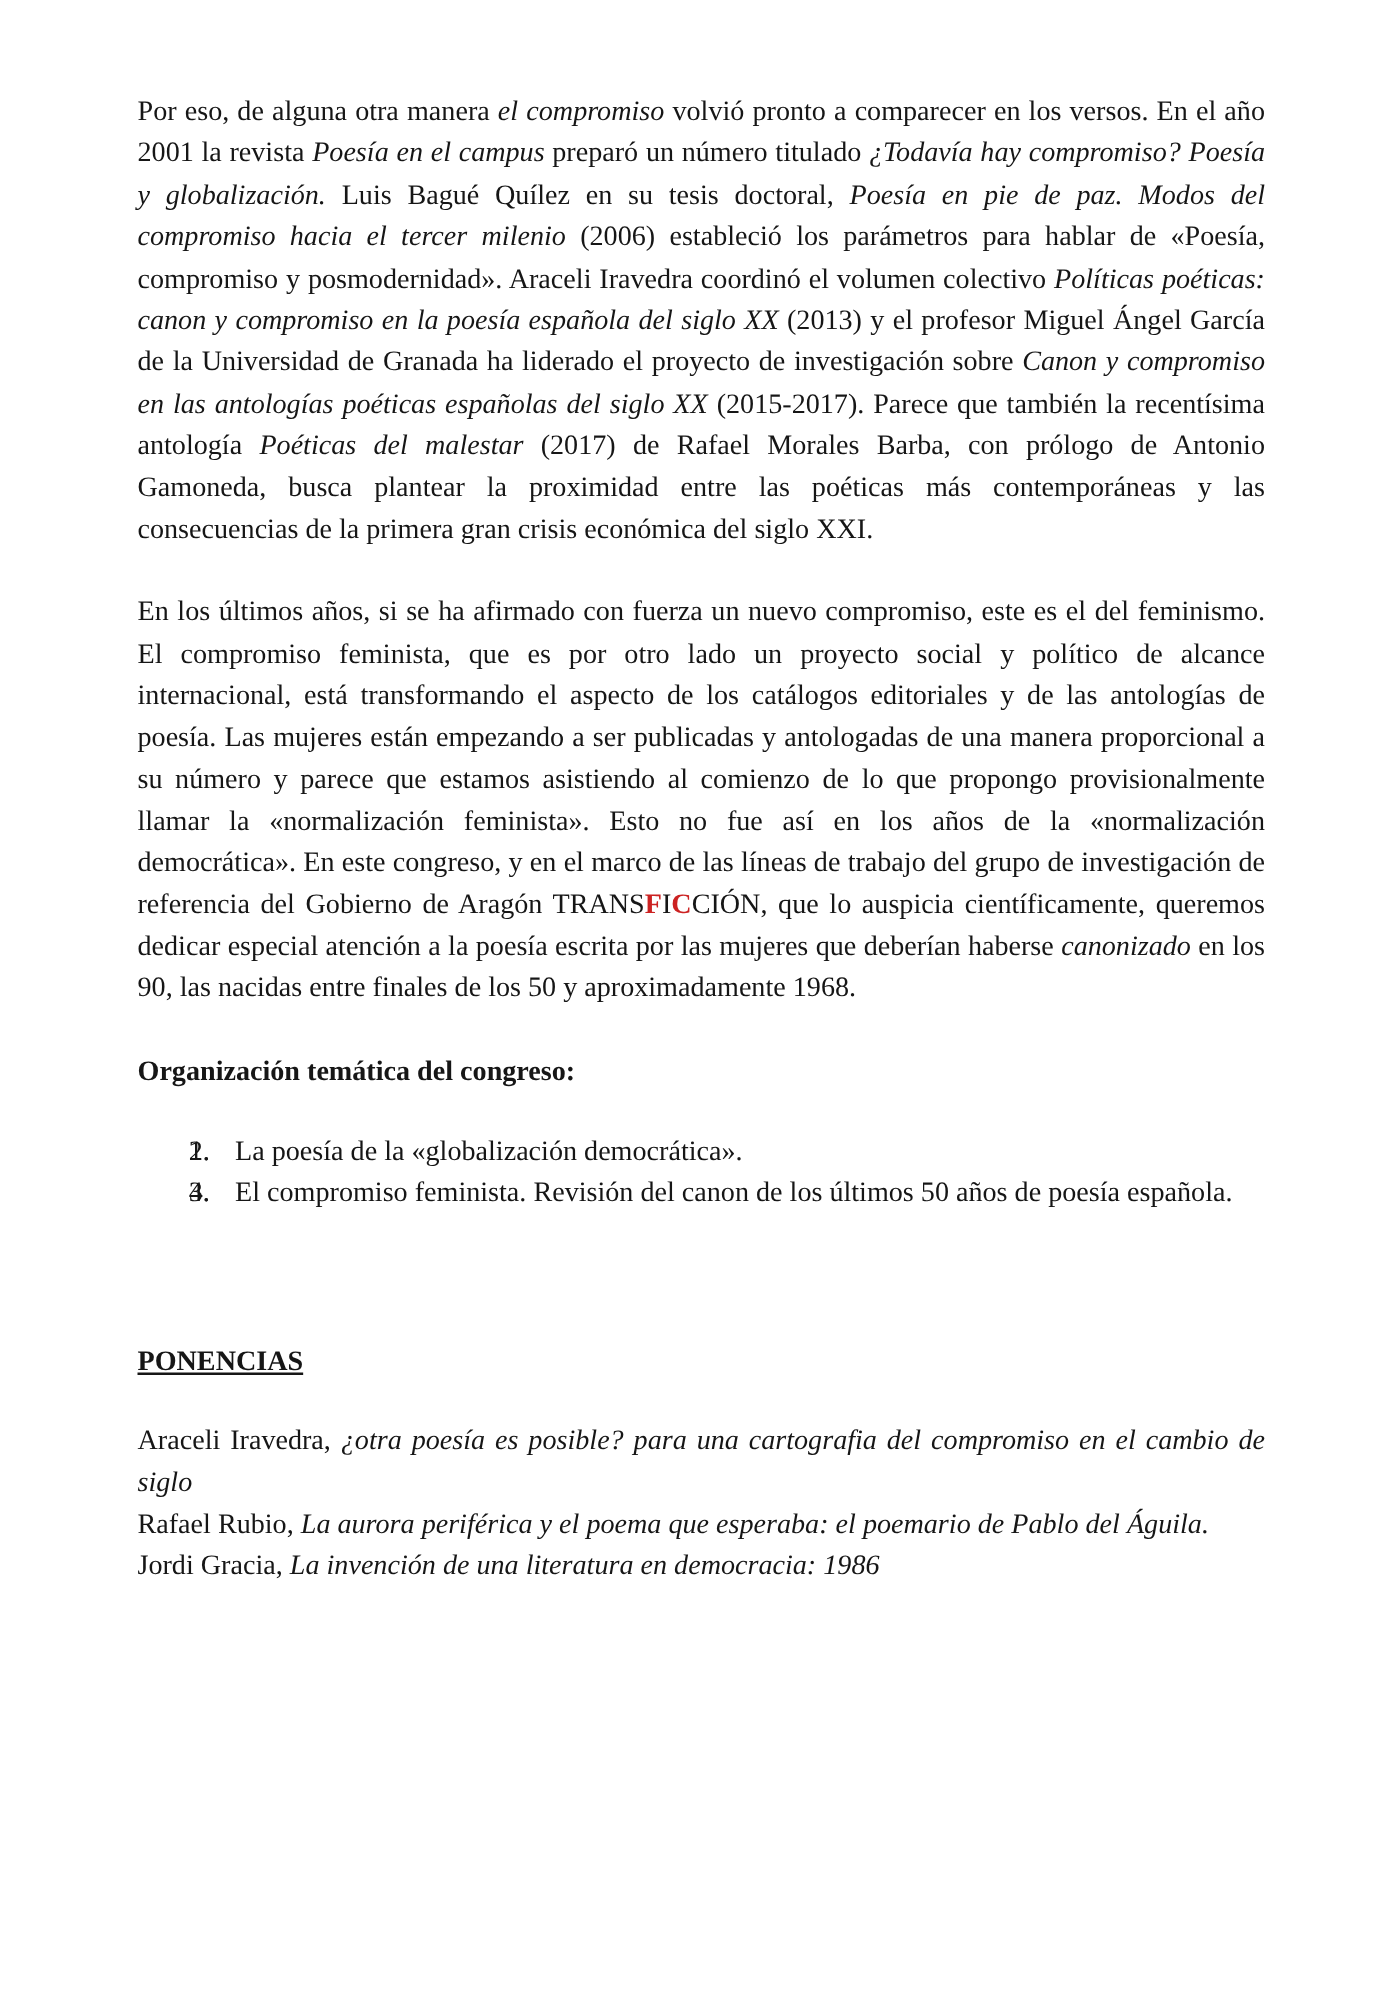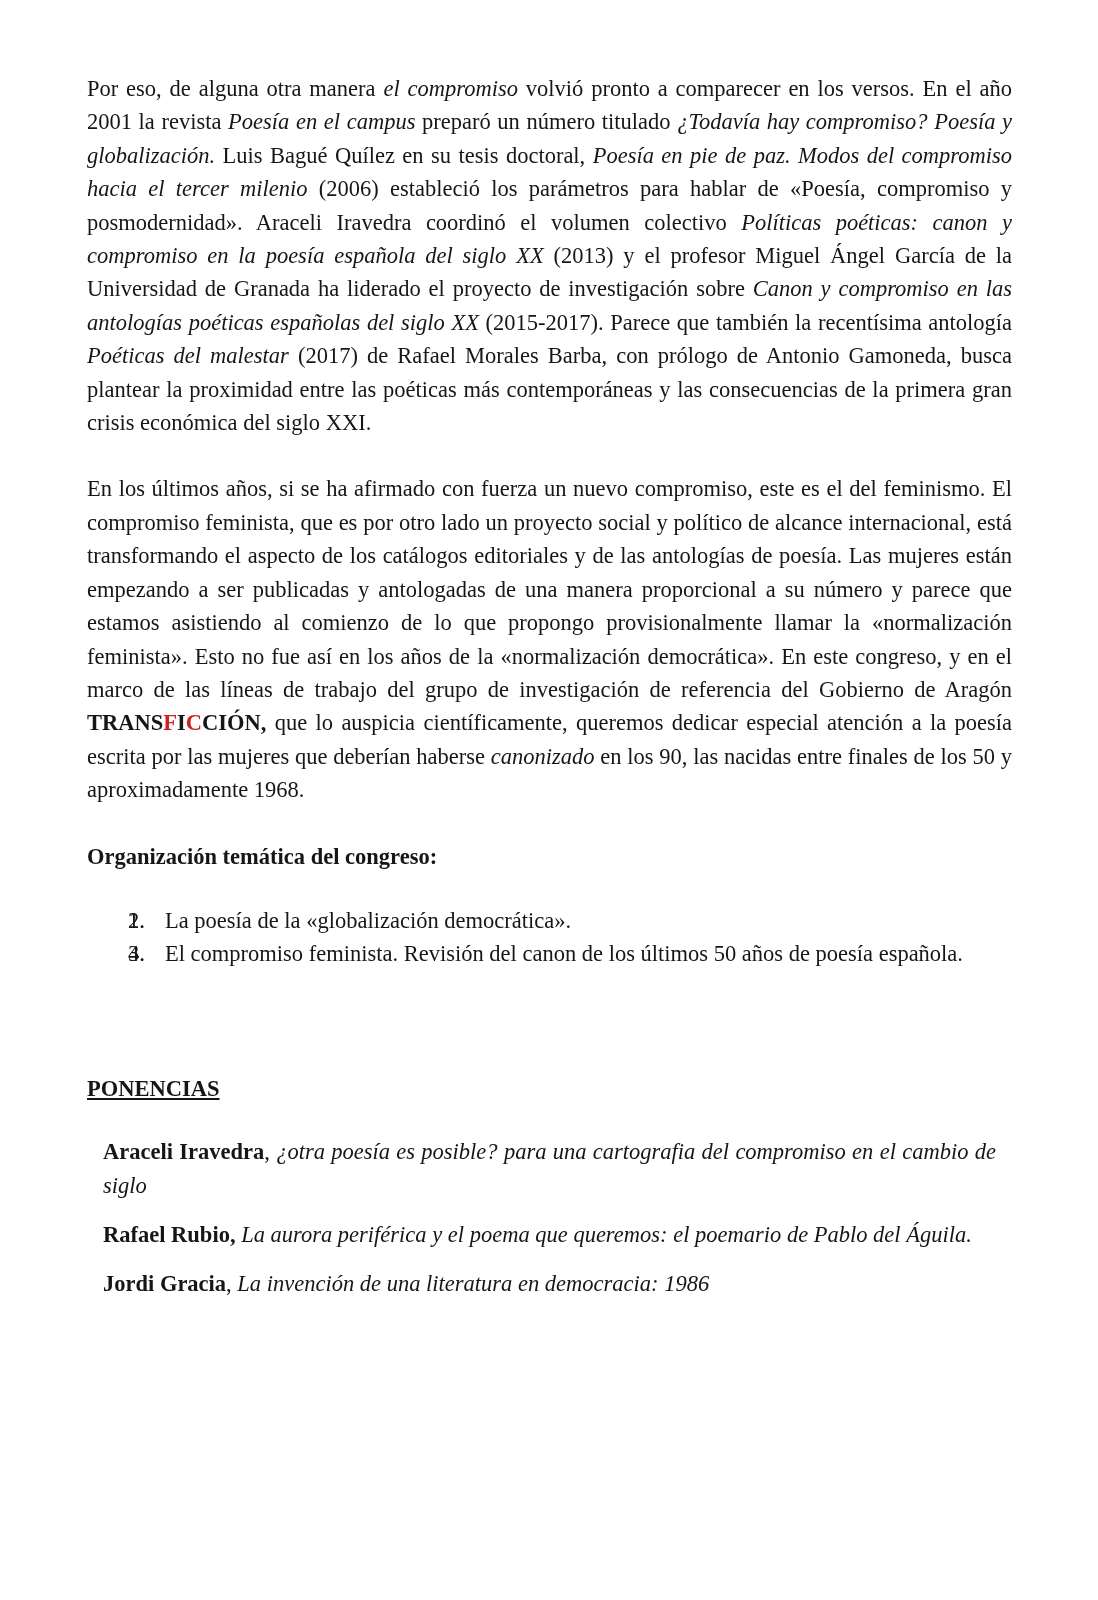--- a/index.html
+++ b/index.html
@@ -7,21 +7,21 @@
     --ink:#161616;
     --red:#cc2222;
     --paper:#ffffff;
   }
   html,body{margin:0;padding:0;background:var(--paper);}
   body{width:1098px;height:1600px;overflow:hidden;}
   .page{
     box-sizing:border-box;
     width:1098px;
     height:1600px;
-    padding:72px 86px 0 87px;
+    padding:72px 86px 0 110px;
     background:var(--paper);
     color:var(--ink);
     font-family:"Liberation Serif","DejaVu Serif",serif;
     font-size:22.5px;
     line-height:33.4px;
     text-align:justify;
   }
   .para{margin:0 0 33px 0;}
   .section-heading{
     font-size:inherit;
@@ -33,23 +33,23 @@
   .topic-list{margin:0;padding:0;list-style:none;}
   .topic-item{position:relative;padding-left:78px;margin:0;}
   .topic-item .num{position:absolute;left:41px;top:0;}
   .ponencias-heading{
     text-align:left;
     font-weight:700;
     margin:101px 0 30px 0;
     text-decoration:underline;
   }
   .speakers{margin:0;}
-  .speaker{margin:16px;}
+  .speaker{margin:0;}
   .run-i{font-style:italic;}
-  .run-b{font-weight:700;}
+  .run-b{font-weight:400;}
   .run-br{font-weight:700;color:var(--red);}
 </style>
 </head>
 <body>
 
 <div class="page">
 
   <p class="para"><span>Por eso, de alguna otra manera </span><span class="run-i">el compromiso</span><span> volvió pronto a comparecer en los versos. En el año 2001 la revista </span><span class="run-i">Poesía en el campus</span><span> preparó un número titulado </span><span class="run-i">¿Todavía hay compromiso? Poesía y globalización.</span><span>  Luis Bagué Quílez en su tesis doctoral, </span><span class="run-i">Poesía en pie de paz. Modos del compromiso hacia el tercer milenio</span><span> (2006) estableció los parámetros para hablar de «Poesía, compromiso y posmodernidad». Araceli Iravedra coordinó el volumen colectivo </span><span class="run-i">Políticas poéticas: canon y compromiso en la poesía española del siglo XX</span><span> (2013) y el profesor Miguel Ángel García de la Universidad de Granada ha liderado el proyecto de investigación sobre </span><span class="run-i">Canon y compromiso en las antologías poéticas españolas del siglo XX</span><span> (2015-2017). Parece que también la recentísima antología </span><span class="run-i">Poéticas del malestar</span><span> (2017) de Rafael Morales Barba, con prólogo de Antonio Gamoneda, busca plantear la proximidad entre las poéticas más contemporáneas y las consecuencias de la primera gran crisis económica del siglo XXI.</span></p>
 
   <p class="para"><span>En los últimos años, si se ha afirmado con fuerza un nuevo compromiso, este es el del feminismo. El compromiso feminista, que es por otro lado un proyecto social y político de alcance internacional, está transformando el aspecto de los catálogos editoriales y de las antologías de poesía. Las mujeres están empezando a ser publicadas y antologadas de una manera proporcional a su número y parece que estamos asistiendo al comienzo de lo que propongo provisionalmente llamar la «normalización feminista». Esto no fue así en los años de la «normalización democrática». En este congreso, y en el marco de las líneas de trabajo del grupo de investigación de referencia del Gobierno de Aragón </span><span class="run-b">TRANS</span><span class="run-br">F</span><span class="run-b">I</span><span class="run-br">C</span><span class="run-b">CIÓN,</span><span> que lo auspicia científicamente, queremos dedicar especial atención a la poesía escrita por las mujeres que deberían haberse </span><span class="run-i">canonizado</span><span> en los 90, las nacidas entre finales de los 50 y aproximadamente 1968.</span></p>
@@ -70,17 +70,17 @@
     <div class="topic-item">
       <span class="num">4.</span>
       <span class="topic-text"><span>El compromiso feminista. Revisión del canon de los últimos 50 años de poesía española.</span></span>
     </div>
   </div>
 
   <p class="ponencias-heading">PONENCIAS</p>
 
   <div class="speakers">
     <p class="speaker"><span class="run-b">Araceli Iravedra</span><span>, </span><span class="run-i">¿otra poesía es posible? para una cartografia del compromiso en el cambio de siglo</span></p>
-    <p class="speaker"><span class="run-b">Rafael Rubio,</span><span> </span><span class="run-i">La aurora periférica y el poema que queremos: el poemario de Pablo del Águila.</span></p>
+    <p class="speaker"><span class="run-b">Rafael Rubio,</span><span> </span><span class="run-i">La aurora periférica y el poema que esperaba: el poemario de Pablo del Águila.</span></p>
     <p class="speaker"><span class="run-b">Jordi Gracia</span><span>, </span><span class="run-i">La invención de una literatura en democracia: 1986</span></p>
   </div>
 
 </div>
 
 </body></html>

